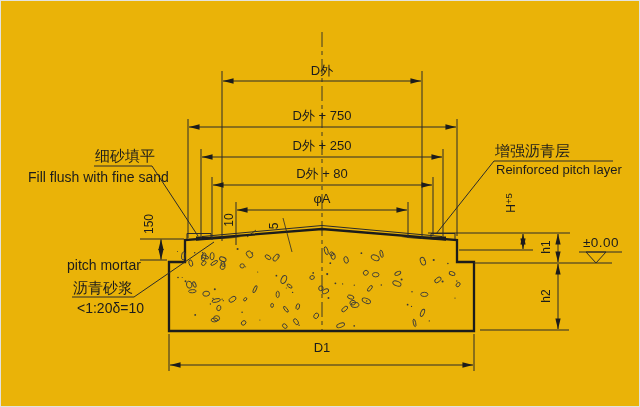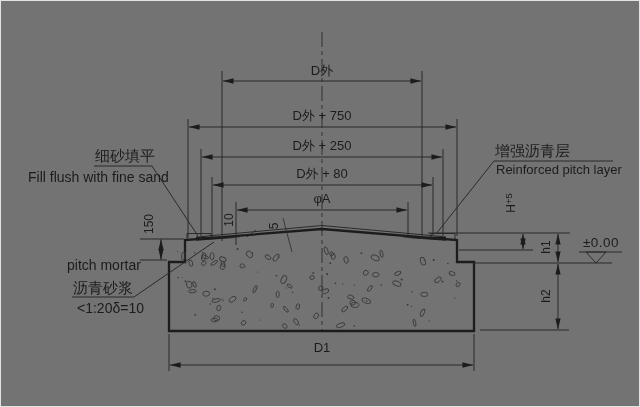--- a/index.html
+++ b/index.html
@@ -1,17 +1,17 @@
 <!DOCTYPE html>
 <html><head>
 <meta charset="utf-8">
 <style>
   html,body{margin:0;padding:0;background:#e8e8e6;}
   #stage{
-    position:relative;width:640px;height:407px;background:#737373;
+    position:relative;width:640px;height:407px;background:#eab308;
     font-family:"Liberation Sans", sans-serif;overflow:hidden;
     box-shadow:inset 0 0 0 1px #e3e3df;
   }
   svg{display:block}
   .thin{stroke:#2b2b2b;stroke-width:1;fill:none}
   .hair{stroke:#2b2b2b;stroke-width:.8;fill:none}
   .thick{stroke:#1c1c1c;stroke-width:2.3;fill:none;stroke-linejoin:miter}
   .dim{stroke:#2b2b2b;stroke-width:1;fill:none}
   .cl{stroke:#2b2b2b;stroke-width:.9;fill:none;stroke-dasharray:15 4 4 4}
   text{fill:#1c1c1c;font-family:"Liberation Sans", sans-serif;}

